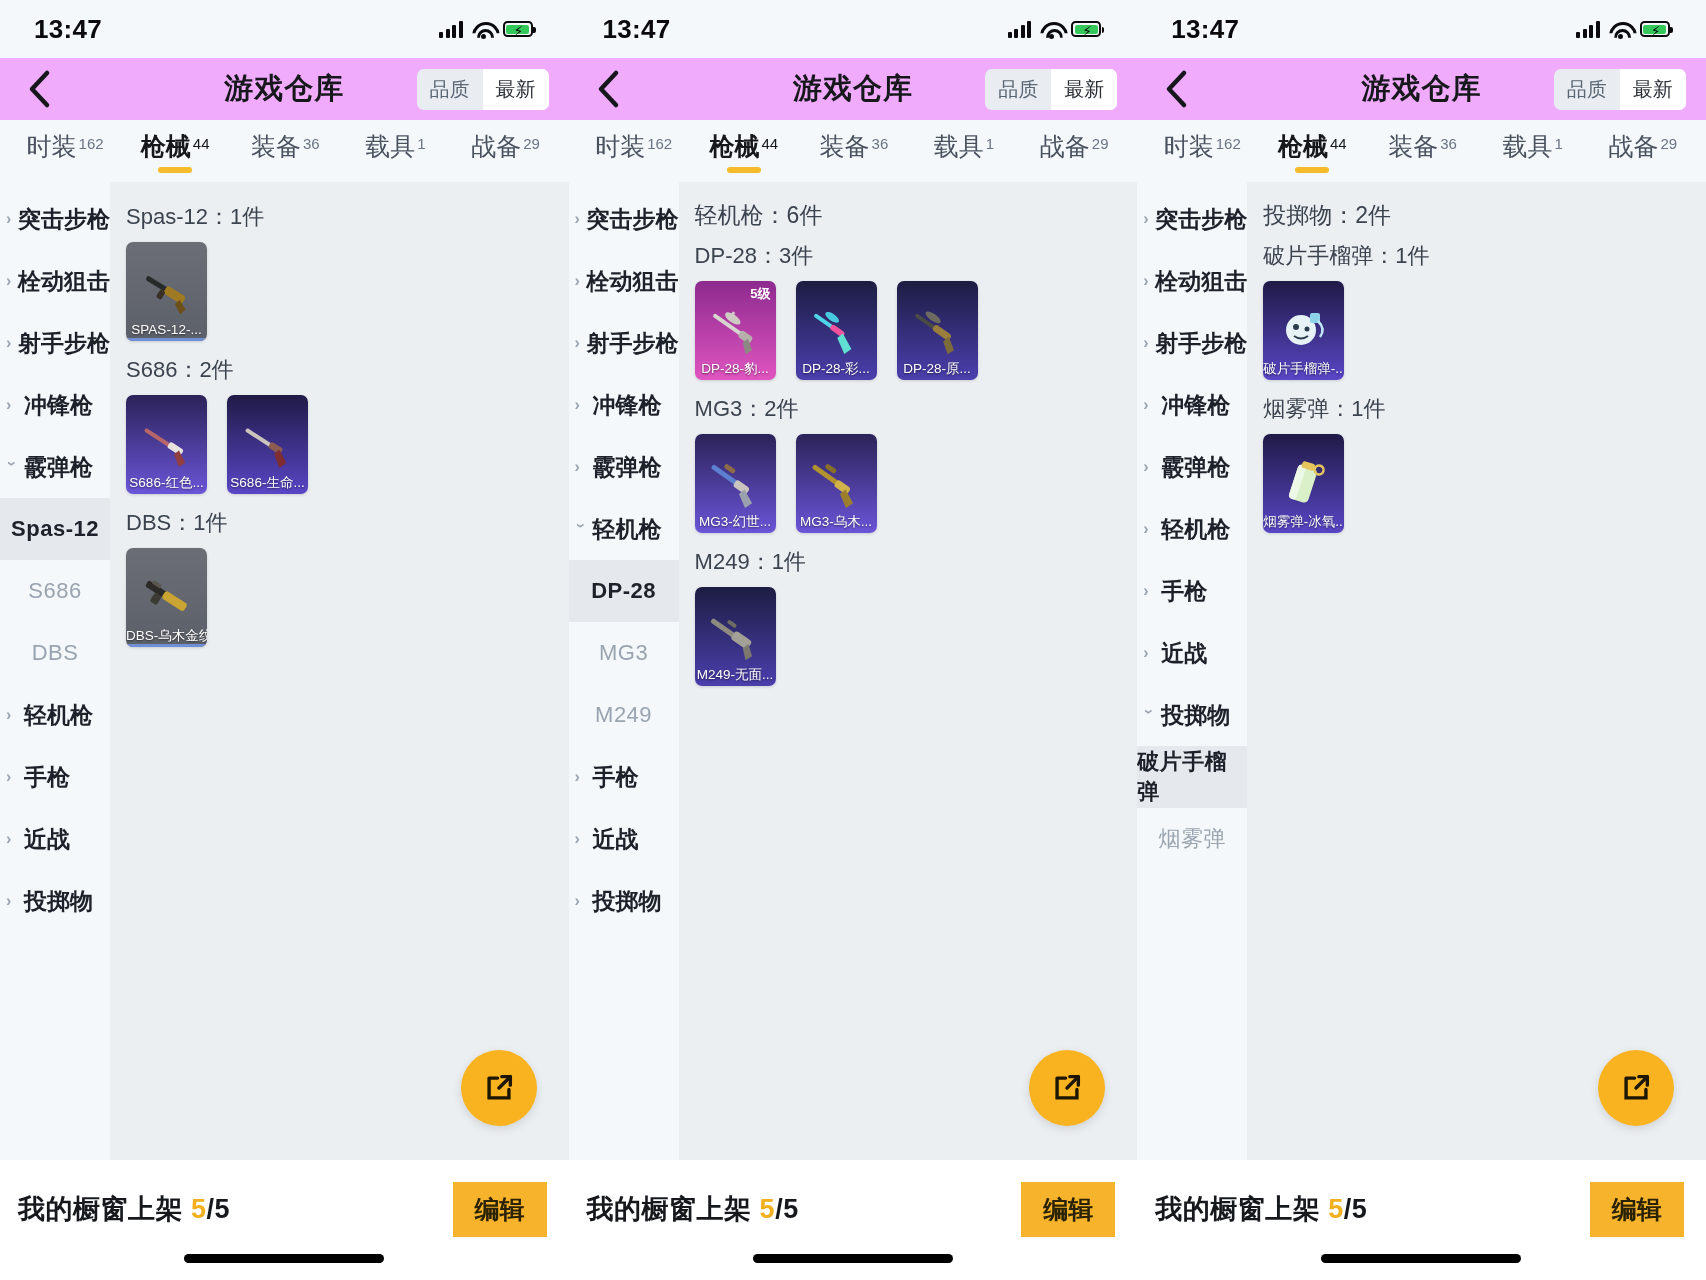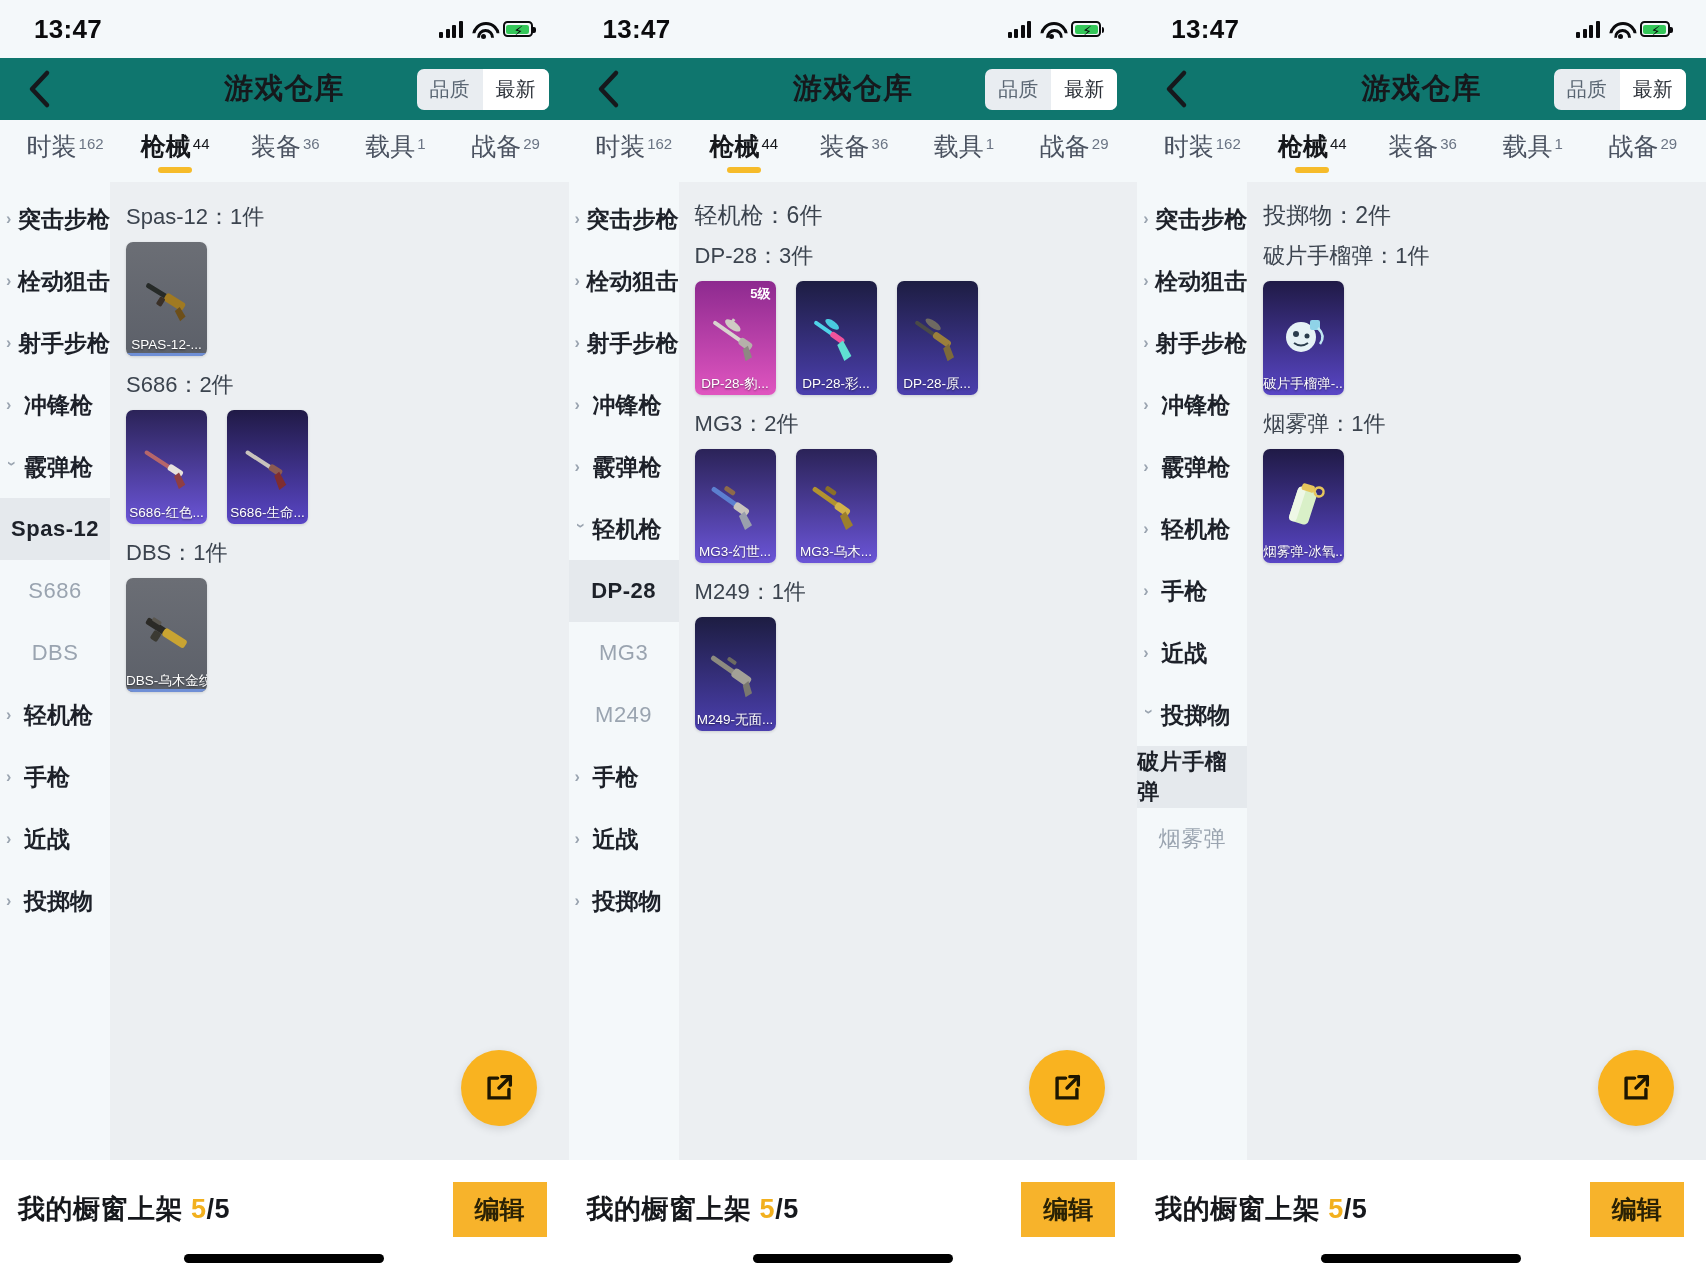--- a/index.html
+++ b/index.html
@@ -49,21 +49,21 @@
     position: relative; display:flex; align-items:center; padding:1.5px;
   }
   .batt::after{ content:""; position:absolute; right:-5px; top:4px; width:2.6px;height:6px;background:#0b0b0d;border-radius:0 2px 2px 0;}
   .batt .lvl{ background:#34c759; height:100%; width:100%; border-radius:2.2px;}
   .bolt{ position:absolute; left:9px; top:0px; font-size:14px; line-height:16px; color:#0b0b0d; font-weight:900;}
 
   
   .navbar{
     height: 62px; flex:0 0 62px;
     display:flex; align-items:center; position:relative;
-    padding: 0 20px 0 18px; background:#0f766e;
+    padding: 0 20px 0 18px; background:#f0abfc;
   }
   .back { width:44px; height:44px; display:flex;align-items:center;justify-content:center; cursor:pointer;}
   .back svg{ display:block; }
   .nav-title{
     position:absolute; left:0; right:0; text-align:center;
     font-size:29px; font-weight:700; color:#16181c; letter-spacing:1px;
     pointer-events:none;
   }
   .sortseg{
     margin-left:auto; display:flex; border-radius:7px; overflow:hidden;
@@ -113,21 +113,21 @@
   }
   .sub .srow2.sel{ color:#1d2129; font-weight:700; background:#e5e9ed; }
   .sub .srow2.white{ background:#f4f8fa; }
 
   
   .content{ flex:1; background:#eceff2; padding:14px 0 0 16px; overflow:hidden; position:relative;}
   .cat-head{ font-size:23px; color:#3b434e; margin: 4px 0 10px 0; }
   .sub-head{ font-size:22px; color:#3b434e; margin: 14px 0 10px 0; }
   .grid{ display:flex; gap:20px; flex-wrap:wrap; }
   .card{
-    width:81px; height:114px; border-radius:7px; position:relative; overflow:hidden;
+    width:81px; height:99px; border-radius:7px; position:relative; overflow:hidden;
     cursor:pointer; box-shadow:0 1px 3px rgba(0,0,0,.14);
   }
   .card .img{ position:absolute; inset:0; display:flex;align-items:center;justify-content:center;}
   .card .name{
     position:absolute; left:0; right:0; bottom:0; height:22px; line-height:22px;
     font-size:13.5px; color:#fff; text-align:center; white-space:nowrap; overflow:hidden;
     text-shadow:0 1px 2px rgba(0,0,0,.55);
   }
   .card .lvl{
     position:absolute; top:4px; right:5px; font-size:13px; color:#fff; font-weight:700;

